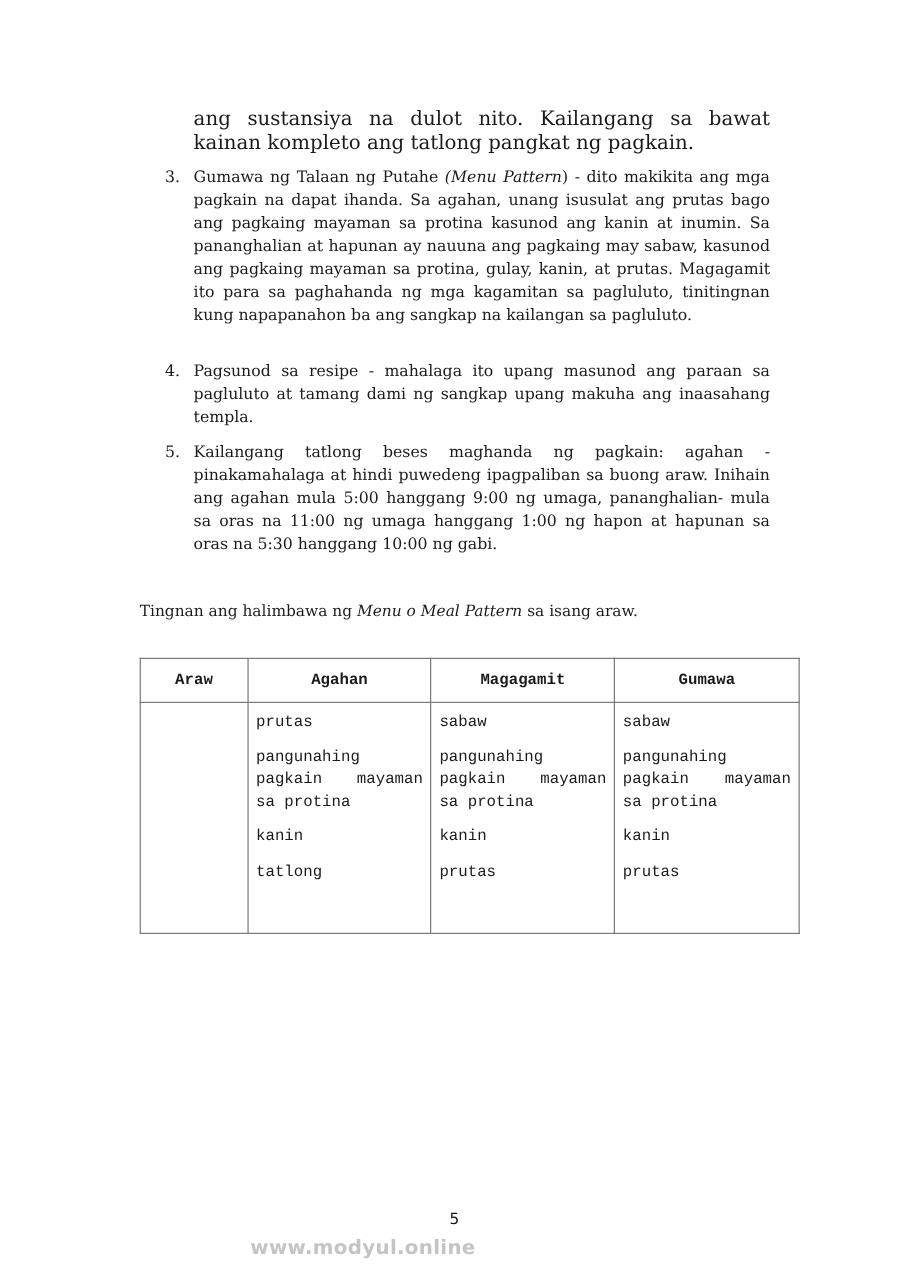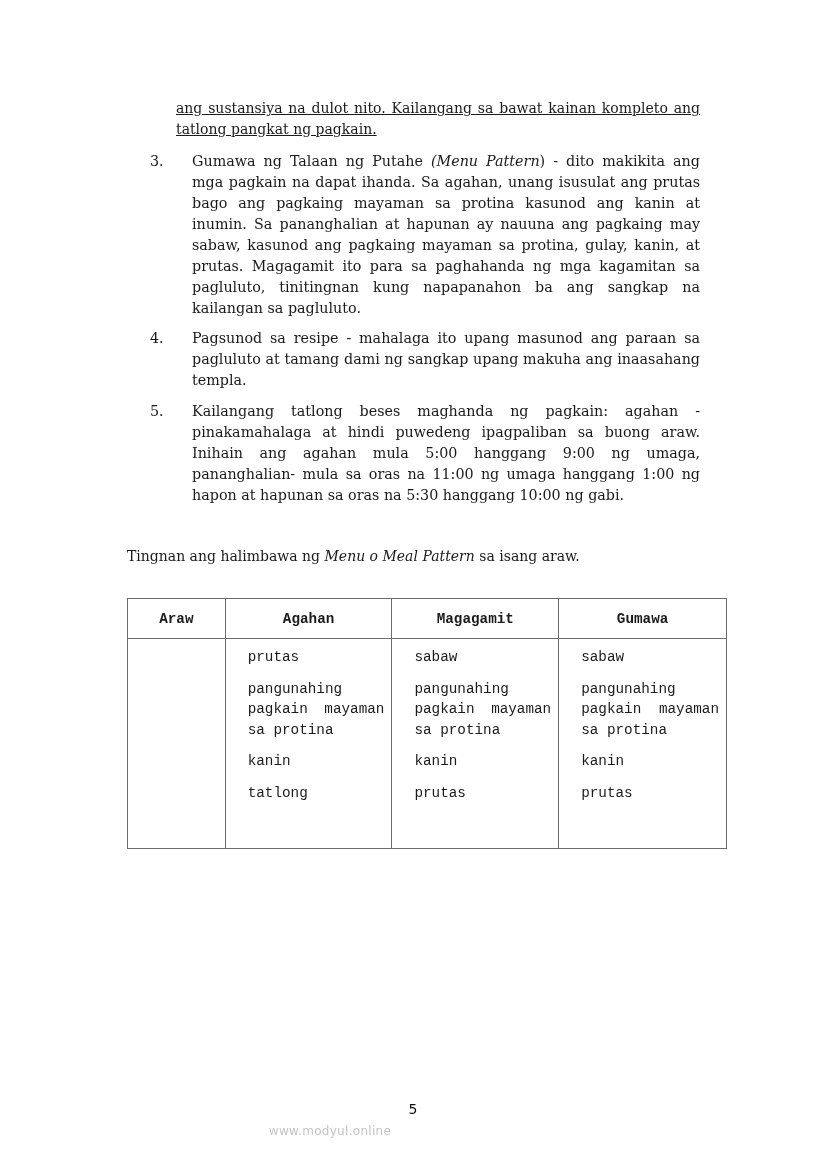--- a/index.html
+++ b/index.html
@@ -1,36 +1,36 @@
 <!DOCTYPE html>
 <html><head>
 <meta charset="utf-8">
 <style>
   html, body { margin: 0; padding: 0; background: #ffffff; }
   body { width: 826px; height: 1169px; position: relative; overflow: hidden;
          font-family: "DejaVu Serif", "Liberation Serif", serif; color: #1a1a1a; }
   .page { position: absolute; left: 0; top: 0; width: 826px; height: 1169px; }
-  .para { position: absolute; font-size: 14px; line-height: 21px; text-align: justify; text-decoration: underline; }
+  .para { position: absolute; font-size: 18px; line-height: 21px; text-align: justify; }
   .cont { left: 176px; top: 98px; width: 524px; }
   .item { position: absolute; left: 150px; width: 550px; font-size: 14.3px; line-height: 21px; }
   .item .num { position: absolute; left: 0; top: 0; width: 26px; }
-  .item .txt { margin-left: 42px; text-align: justify; }
+  .item .txt { margin-left: 26px; text-align: justify; }
   .item .txt i { font-style: italic; }
   .intro { position: absolute; left: 127px; top: 546px; font-size: 14px; line-height: 21px; }
   table.menu { position: absolute; left: 127px; top: 598px; width: 600px;
                border-collapse: collapse; font-size: 14.3px; }
   table.menu th, table.menu td { border: 1px solid #6d6d6d; font-family: Liberation Mono, monospace; }
   table.menu th { height: 39px; font-weight: bold; text-align: center; padding: 0; }
-  table.menu td { vertical-align: top; padding: 8px 7px 0 22px; height: 201px; }
+  table.menu td { vertical-align: top; padding: 8px 7px 0 7px; height: 201px; }
   .cell-item { line-height: 20.5px; margin-bottom: 11px; text-align: justify; }
   .page-num { position: absolute; top: 1101px; left: 0; width: 826px; text-align: center;
               font-family: "DejaVu Sans", "Liberation Sans", sans-serif; font-size: 14px; color: #111; }
   .watermark { position: absolute; top: 1124px; left: 0; width: 660px; text-align: center;
-               font-family: "DejaVu Sans", "Liberation Sans", sans-serif; font-size: 12px;
-               color: #c4c4c4; letter-spacing: 0.3px; }
+               font-family: "DejaVu Sans", "Liberation Sans", sans-serif; font-size: 18px;
+               color: #c4c4c4; letter-spacing: 0.3px; font-weight: bold; }
 </style>
 </head>
 <body>
 
 <div class="page">
 
   <div class="para cont">ang sustansiya na dulot nito. Kailangang sa bawat kainan kompleto ang tatlong pangkat ng pagkain.</div>
 
   <div class="item" style="top:151px;">
     <span class="num">3.</span>

